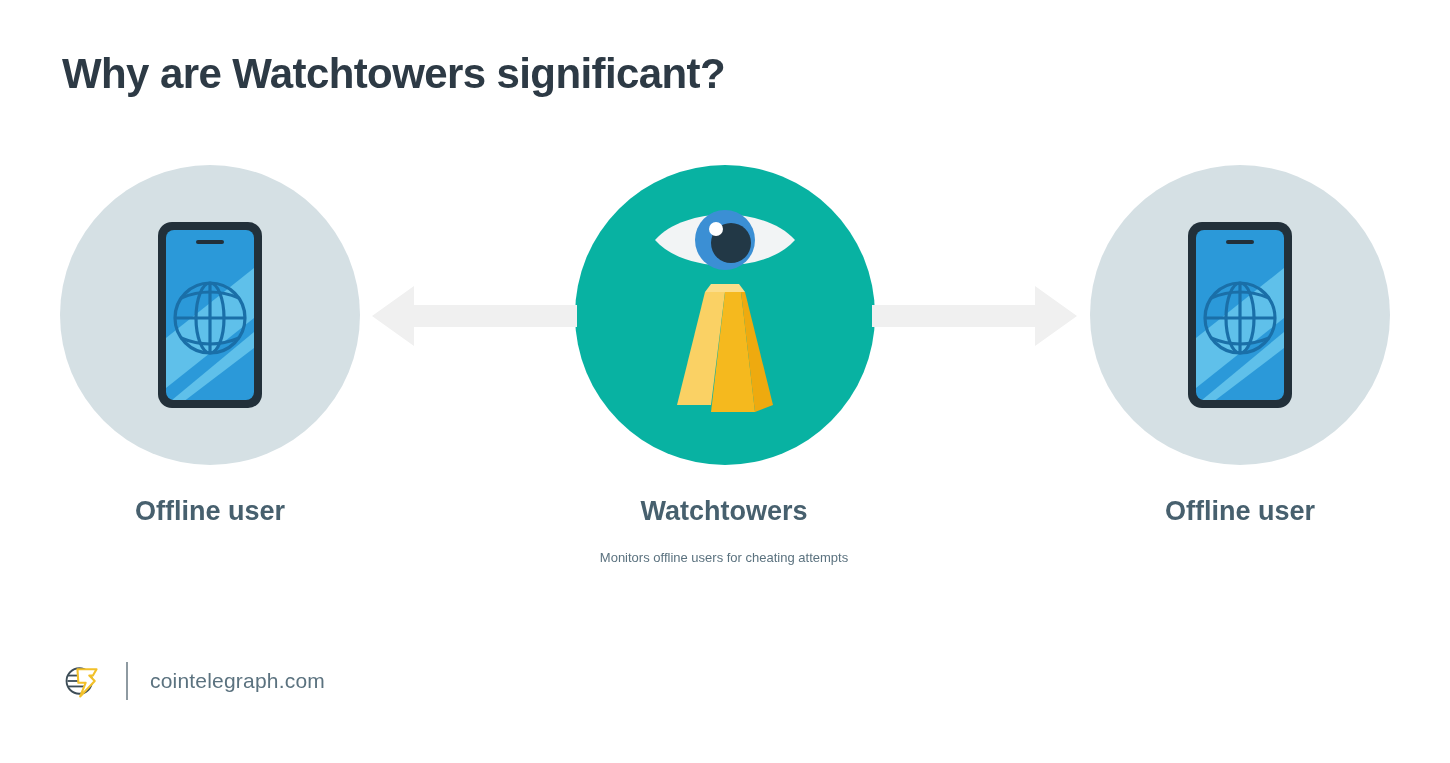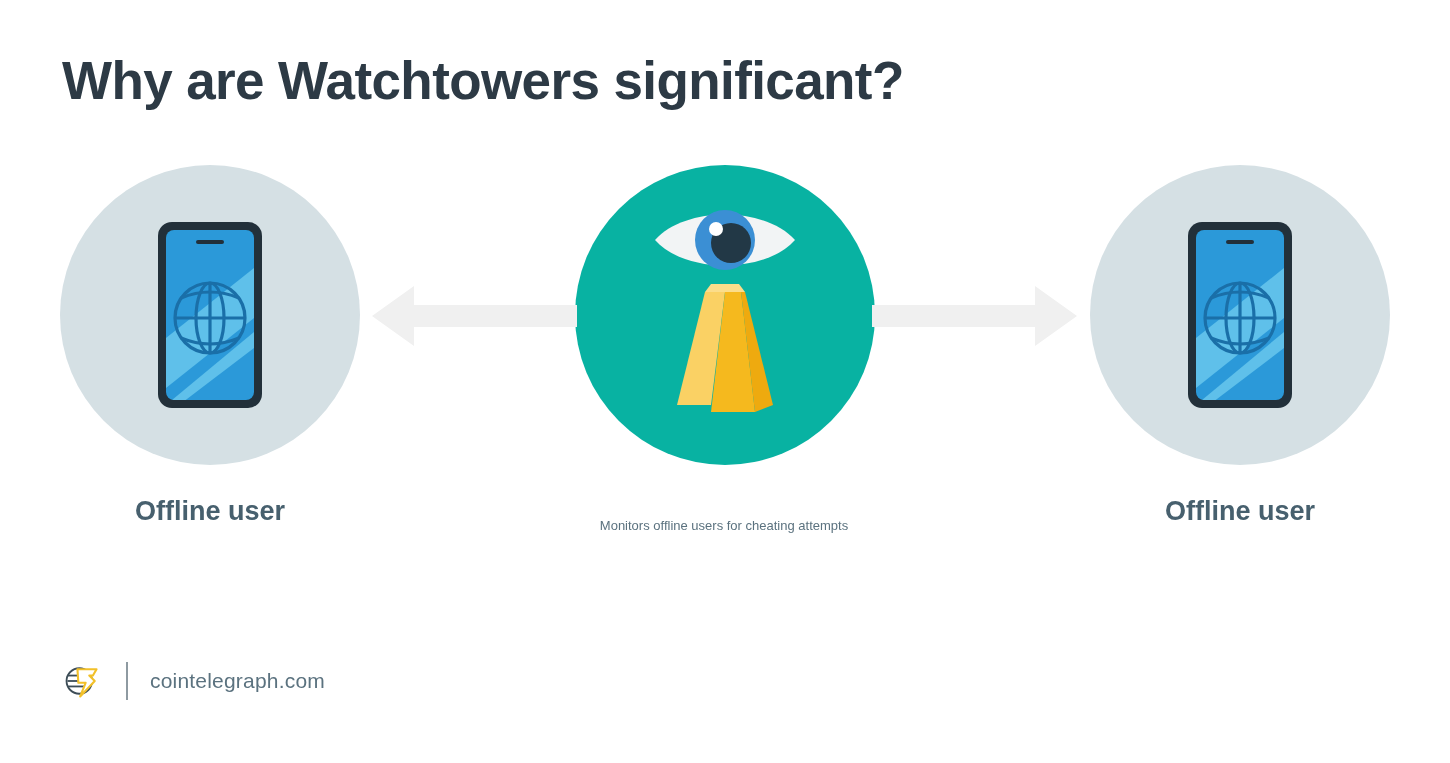--- a/index.html
+++ b/index.html
@@ -14,21 +14,21 @@
     font-family: "Liberation Sans", sans-serif;
     overflow: hidden;
     position: relative;
   }
 
   
   .title {
     position: absolute;
     left: 62px;
     top: 50px;
-    font-size: 53px;
+    font-size: 42px;
     font-weight: bold;
     color: #2d3a45;
     letter-spacing: -0.6px;
     white-space: nowrap;
   }
 
   
   .diagram {
     position: absolute;
     left: 0;
@@ -234,20 +234,21 @@
       <polygon points="205,31 163,1 163,20 0,20 0,42 163,42 163,61" fill="#f0f0f0"></polygon>
     </svg>
   </div>
 </div>
 
 <div class="caption left">
   <div class="caption-title">Offline user</div>
 </div>
 
 <div class="caption center">
+  <div class="caption-title">Watchtowers</div>
   <div class="caption-sub">Monitors offline users for cheating attempts</div>
 </div>
 
 <div class="caption right">
   <div class="caption-title">Offline user</div>
 </div>
 
 <div class="footer">
   <div class="footer-left">
     <span>

